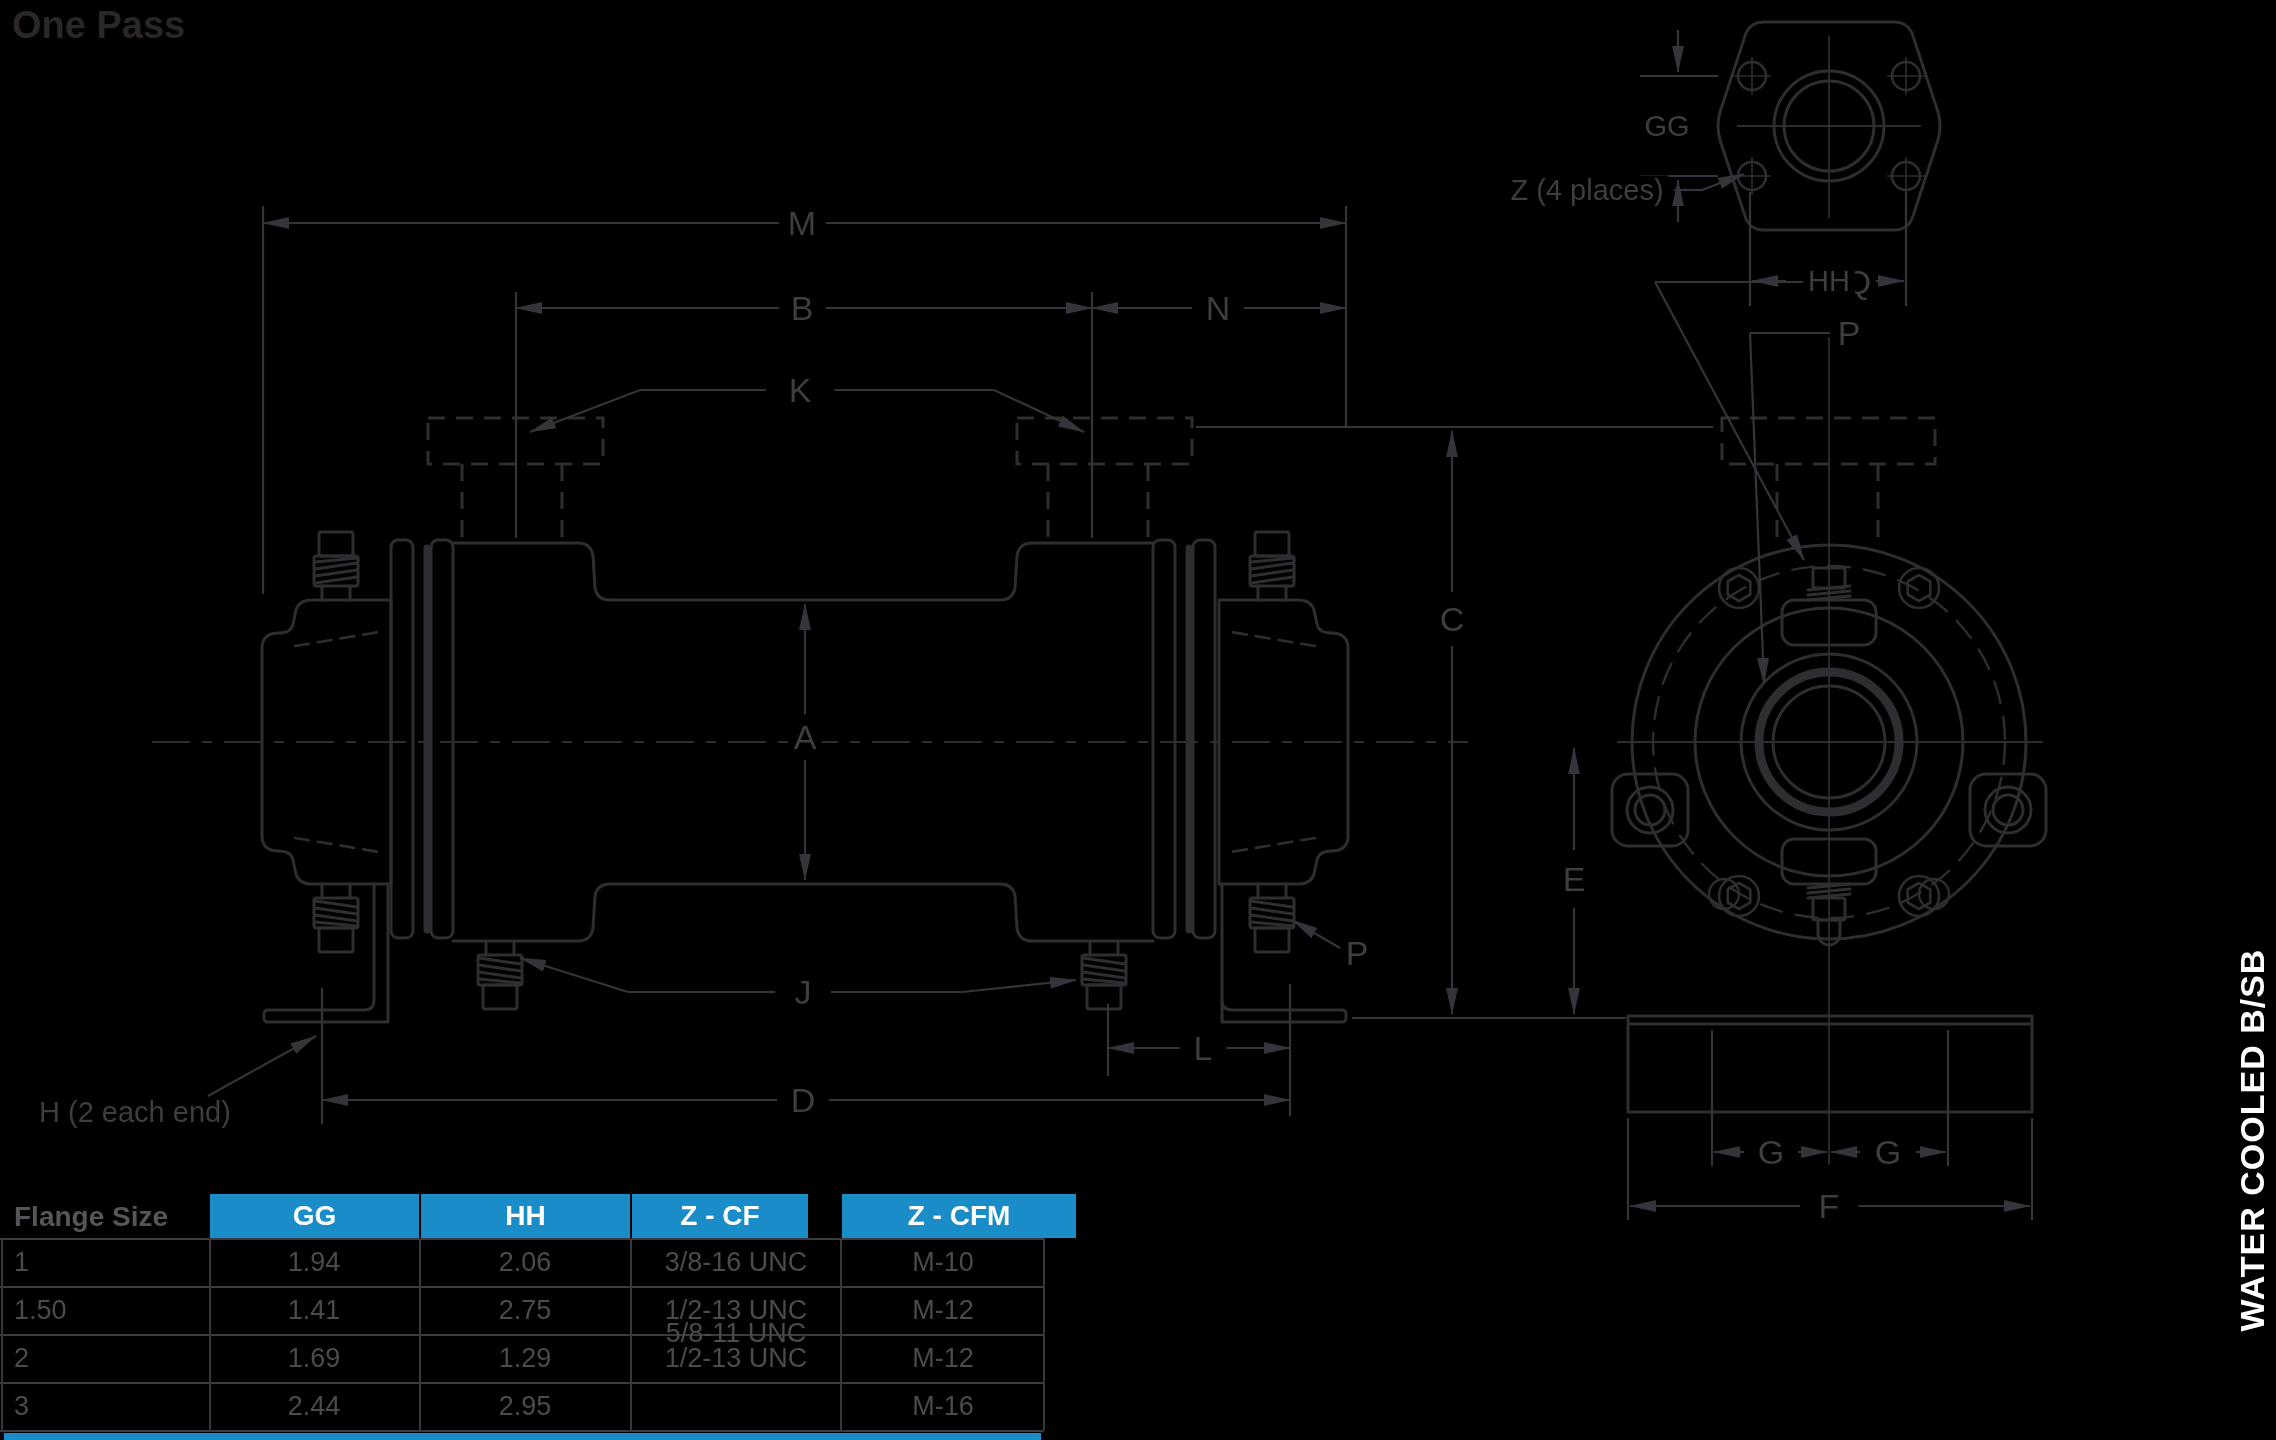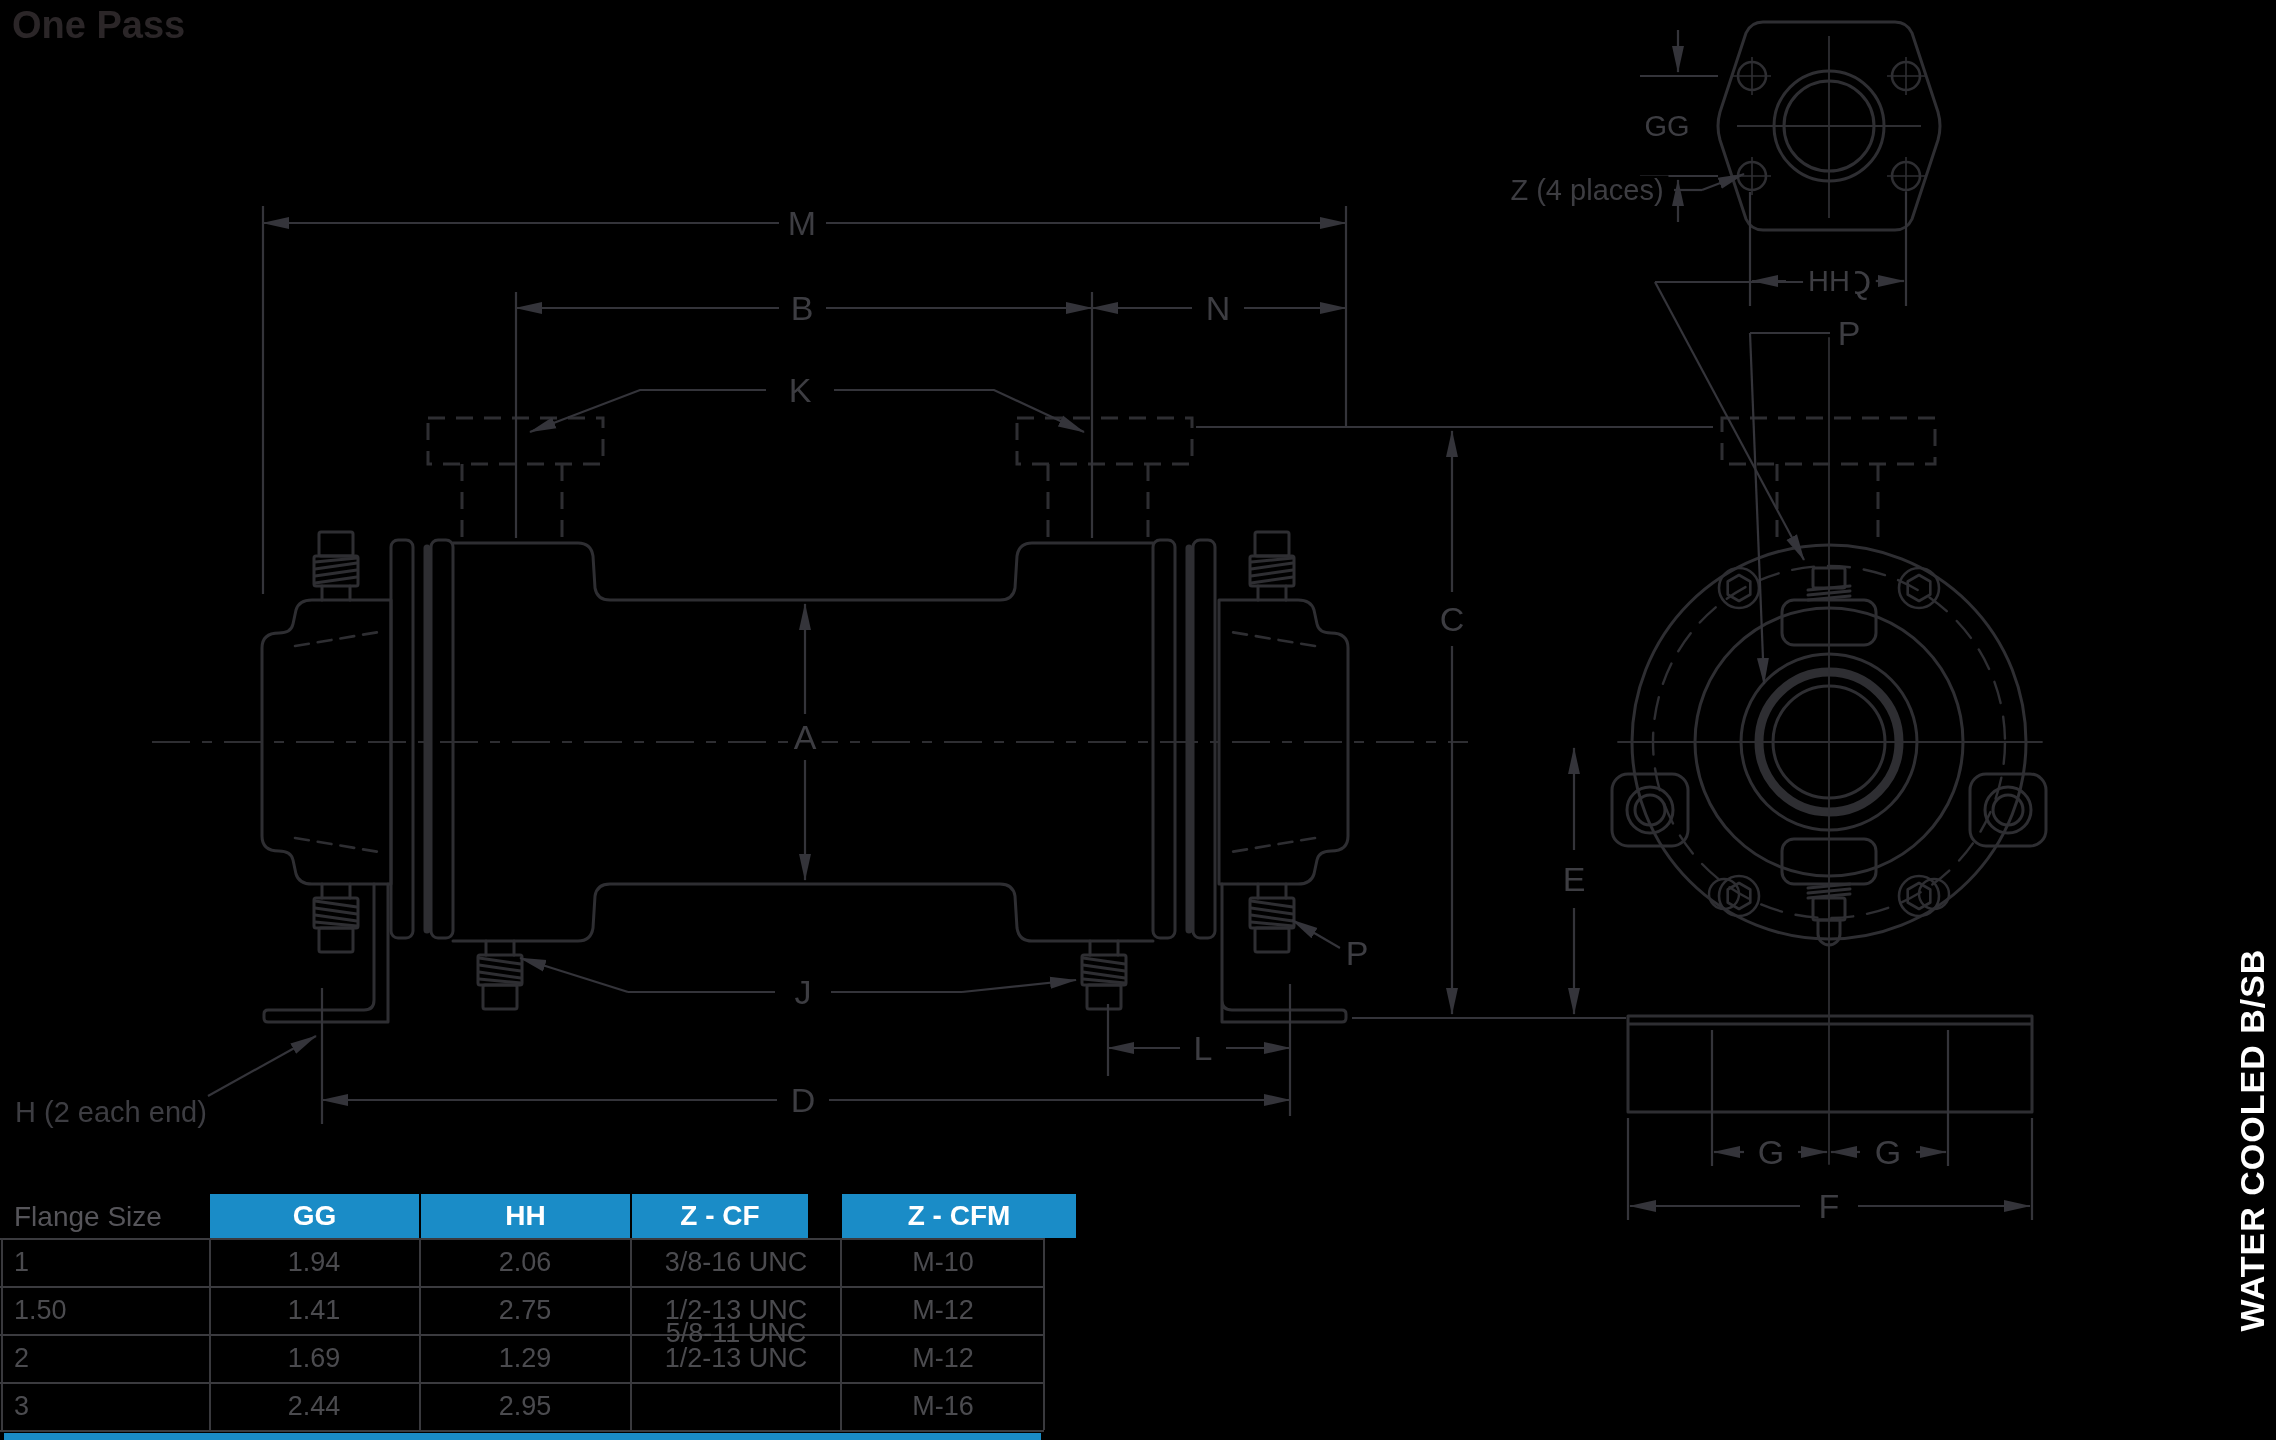--- a/index.html
+++ b/index.html
@@ -8,21 +8,21 @@
   #page svg{position:absolute;left:0;top:0;}
   .dim{position:absolute;transform:translate(-50%,-50%);color:#3d3d42;font-size:34px;
        font-weight:400;white-space:nowrap;background:#000;padding:0 5px;line-height:1;}
   .dim.small{font-size:29px;}
   .note-left{transform:translate(0,-50%);}
   #title{position:absolute;left:12px;top:4px;color:#2b2628;font-size:38px;font-weight:bold;text-align:center;}
   #side-label{position:absolute;left:2252px;top:1140px;transform:translate(-50%,-50%) rotate(-90deg);
       color:#fff;font-size:34px;font-weight:bold;letter-spacing:1px;white-space:nowrap;}
   
   .tbl-el{position:absolute;}
-  .th-flange{color:#56555a;font-size:28px;font-weight:normal;transform:translate(0,-50%);}
+  .th-flange{color:#56555a;font-size:28px;font-weight:bold;transform:translate(0,-50%);}
   .blue-cell{position:absolute;top:1194px;height:44px;background:#1A8CC7;display:flex;
       align-items:center;justify-content:center;color:#fff;font-size:28px;font-weight:bold;}
   .cell{position:absolute;color:#4b4b4f;font-size:27px;transform:translate(-50%,-50%);white-space:nowrap;}
   .cell.left{transform:translate(0,-50%);}
   .hsep{position:absolute;left:0;width:1044px;height:2px;background:#3b3b3f;}
   .vsep{position:absolute;top:1238px;height:192px;width:2px;background:#39393d;}
   .bottom-strip{position:absolute;left:4px;top:1433px;width:1037px;height:7px;background:#1A8CC7;}
 </style>
 </head>
 <body>
@@ -255,21 +255,21 @@
   <div class="dim" style="left:803px;top:1100px">D</div>
   <div class="dim" style="left:1357px;top:953px">P</div>
   <div class="dim" style="left:1858px;top:282px">Q</div>
   <div class="dim" style="left:1849px;top:333px">P</div>
   <div class="dim small" style="left:1587px;top:190px">Z (4 places)</div>
   <div class="dim small" style="left:1667px;top:126px">GG</div>
   <div class="dim small" style="left:1829px;top:281px">HH</div>
   <div class="dim" style="left:1771px;top:1152px">G</div>
   <div class="dim" style="left:1888px;top:1152px">G</div>
   <div class="dim" style="left:1829px;top:1206px">F</div>
-  <div class="dim small note-left" style="left:10px;top:1112px">H (2 each end)</div>
+  <div class="dim small note-left" style="left:34px;top:1112px">H (2 each end)</div>
 
   <div>
     <div class="tbl-el th-flange" style="left:14px;top:1217px">Flange Size</div>
 
     <div class="blue-cell" style="left:210px;width:209px">GG</div>
     <div class="blue-cell" style="left:421px;width:209px">HH</div>
     <div class="blue-cell" style="left:632px;width:176px">Z - CF</div>
     <div class="blue-cell" style="left:842px;width:234px">Z - CFM</div>
 
     <div class="hsep" style="top:1238px"></div>

